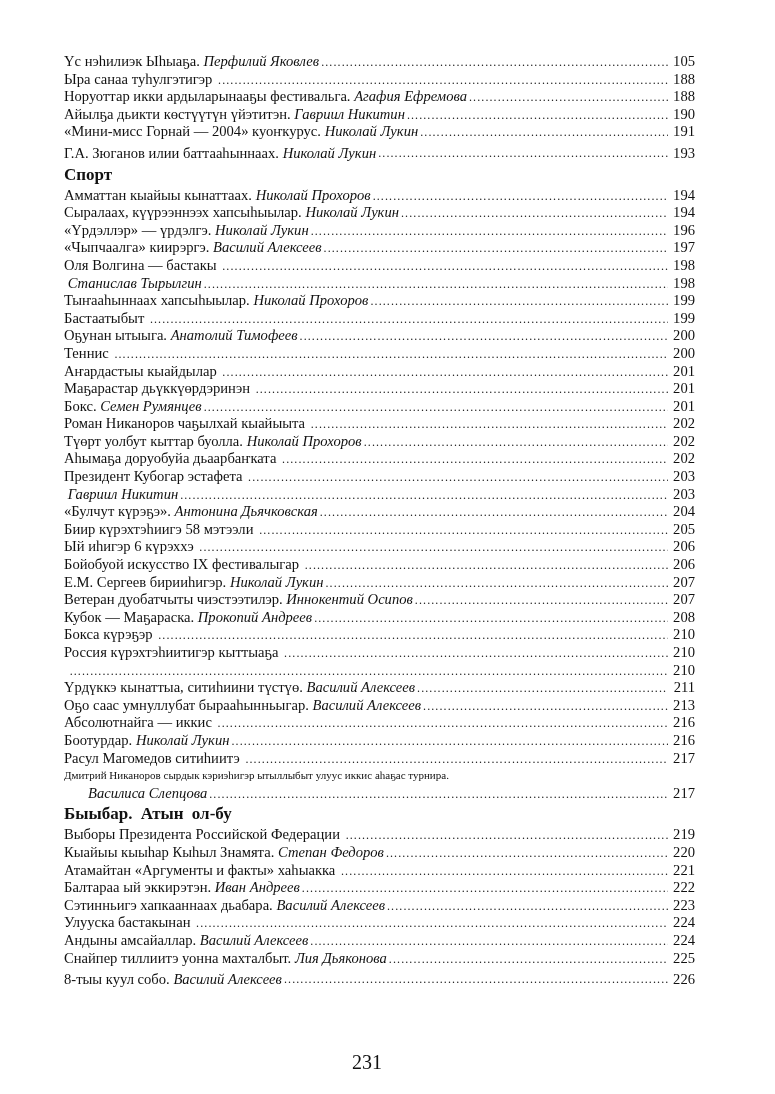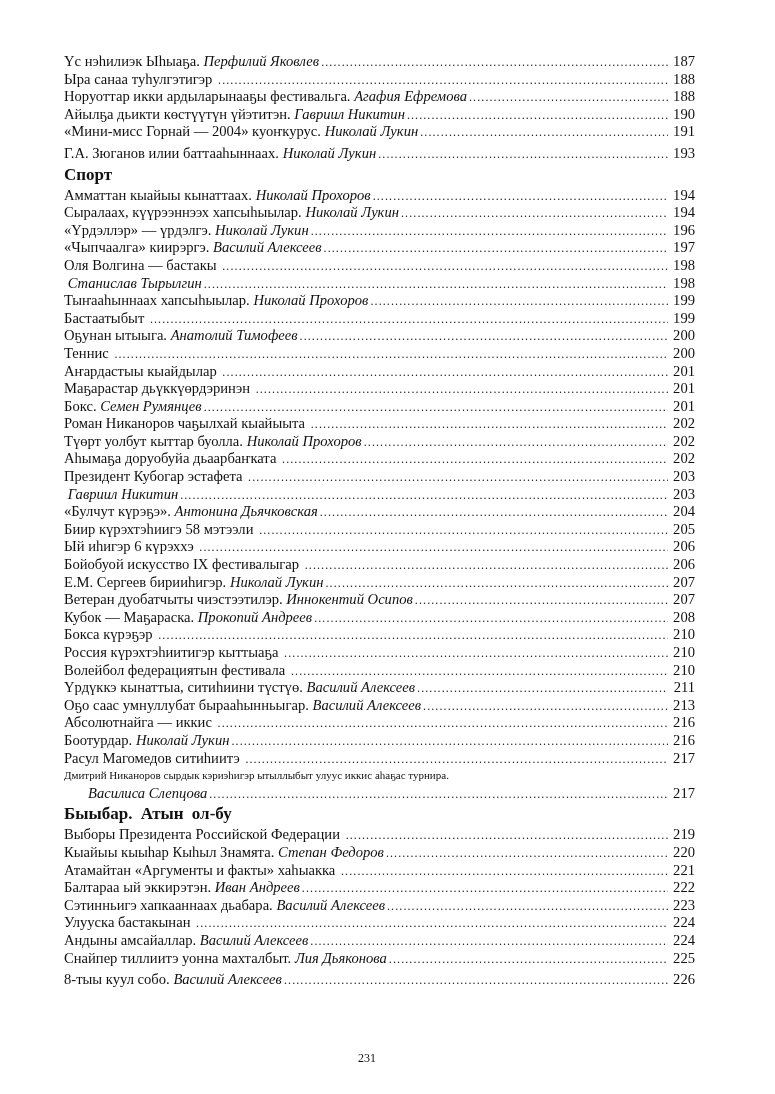--- a/index.html
+++ b/index.html
@@ -19,39 +19,39 @@
   .row .title { flex: 0 0 auto; }
   .row .author { font-style: italic; flex: 0 0 auto; }
   .row .dots {
     flex: 1 1 auto; overflow: hidden; margin: 0 3px 0 2px;
     font-size: 12px; letter-spacing: 1.1px; color: #222;
   }
   .row .dots::before {
     content: "................................................................................................................................................................................................................................................";
   }
   .row .pg { flex: 0 0 auto; width: 24px; text-align: right; }
-  .gap { margin-top: 4px; }
+  .gap { margin-top: 4px; align-items: center; }
   .cont { padding-left: 24px; }
   .wrap-line { font-size: 11px; line-height: 17.6px; white-space: nowrap; }
   .section-head {
     font-weight: bold; font-size: 17px;
     line-height: 20px; margin: 2px 0 2px 0; word-spacing: 4px;
   }
   .page-number {
     position: absolute; top: 1051px; left: 0; width: 734px;
-    text-align: center; font-size: 12px;
+    text-align: center; font-size: 20px;
   }
 </style>
 </head>
 <body>
 
 <div class="page">
 
   <div>
-    <div class="row"><span class="title">Үс нэһилиэк Ыһыаҕа.</span>&nbsp;<span class="author">Перфилий Яковлев</span><span class="dots"></span><span class="pg">187</span></div>
+    <div class="row"><span class="title">Үс нэһилиэк Ыһыаҕа.</span>&nbsp;<span class="author">Перфилий Яковлев</span><span class="dots"></span><span class="pg">105</span></div>
     <div class="row"><span class="title">Ыра санаа туһулгэтигэр</span>&nbsp;<span class="author"></span><span class="dots"></span><span class="pg">188</span></div>
     <div class="row"><span class="title">Норуоттар икки ардыларынааҕы фестивальга.</span>&nbsp;<span class="author">Агафия Ефремова</span><span class="dots"></span><span class="pg">188</span></div>
     <div class="row"><span class="title">Айылҕа дьикти көстүүтүн үйэтитэн.</span>&nbsp;<span class="author">Гавриил Никитин</span><span class="dots"></span><span class="pg">190</span></div>
     <div class="row"><span class="title">«Мини-мисс Горнай — 2004» куоҥкурус.</span>&nbsp;<span class="author">Николай Лукин</span><span class="dots"></span><span class="pg">191</span></div>
     <div class="row gap"><span class="title">Г.А. Зюганов  илии баттааһыннаах.</span>&nbsp;<span class="author">Николай Лукин</span><span class="dots"></span><span class="pg">193</span></div>
   </div>
 
   <div>
     <div class="section-head">Спорт</div>
     <div class="row"><span class="title">Амматтан кыайыы кынаттаах.</span>&nbsp;<span class="author">Николай Прохоров</span><span class="dots"></span><span class="pg">194</span></div>
@@ -74,21 +74,21 @@
     <div class="row">&nbsp;<span class="author">Гавриил Никитин</span><span class="dots"></span><span class="pg">203</span></div>
     <div class="row"><span class="title">«Булчут күрэҕэ».</span>&nbsp;<span class="author">Антонина Дьячковская</span><span class="dots"></span><span class="pg">204</span></div>
     <div class="row"><span class="title">Биир күрэхтэһиигэ 58 мэтээли</span>&nbsp;<span class="author"></span><span class="dots"></span><span class="pg">205</span></div>
     <div class="row"><span class="title">Ый иһигэр 6 күрэххэ</span>&nbsp;<span class="author"></span><span class="dots"></span><span class="pg">206</span></div>
     <div class="row"><span class="title">Бойобуой искусство IX фестивалыгар</span>&nbsp;<span class="author"></span><span class="dots"></span><span class="pg">206</span></div>
     <div class="row"><span class="title">Е.М. Сергеев бирииһигэр.</span>&nbsp;<span class="author">Николай Лукин</span><span class="dots"></span><span class="pg">207</span></div>
     <div class="row"><span class="title">Ветеран дуобатчыты чиэстээтилэр.</span>&nbsp;<span class="author">Иннокентий Осипов</span><span class="dots"></span><span class="pg">207</span></div>
     <div class="row"><span class="title">Кубок — Маҕараска.</span>&nbsp;<span class="author">Прокопий Андреев</span><span class="dots"></span><span class="pg">208</span></div>
     <div class="row"><span class="title">Бокса күрэҕэр</span>&nbsp;<span class="author"></span><span class="dots"></span><span class="pg">210</span></div>
     <div class="row"><span class="title">Россия күрэхтэһиитигэр кыттыаҕа</span>&nbsp;<span class="author"></span><span class="dots"></span><span class="pg">210</span></div>
-    <div class="row"><span class="title">Волейбол федерациятын фестивала</span>&nbsp;<span class="author"></span><span class="dots"></span><span class="pg">210</span></div>
+    <div class="row">&nbsp;<span class="author"></span><span class="dots"></span><span class="pg">210</span></div>
     <div class="row"><span class="title">Үрдүккэ кынаттыа, ситиһиини түстүө.</span>&nbsp;<span class="author">Василий Алексеев</span><span class="dots"></span><span class="pg">211</span></div>
     <div class="row"><span class="title">Оҕо саас умнуллубат быраaһынньыгар.</span>&nbsp;<span class="author">Василий Алексеев</span><span class="dots"></span><span class="pg">213</span></div>
     <div class="row"><span class="title">Абсолютнайга — иккис</span>&nbsp;<span class="author"></span><span class="dots"></span><span class="pg">216</span></div>
     <div class="row"><span class="title">Боотурдар.</span>&nbsp;<span class="author">Николай Лукин</span><span class="dots"></span><span class="pg">216</span></div>
     <div class="row"><span class="title">Расул Магомедов ситиһиитэ</span>&nbsp;<span class="author"></span><span class="dots"></span><span class="pg">217</span></div>
     <div>
       <div class="wrap-line">Дмитрий Никаноров сырдык кэриэһигэр ытыллыбыт улуус иккис аһаҕас турнира.</div>
       <div class="row cont">
           <span class="author">Василиса Слепцова</span>
           <span class="dots"></span>

